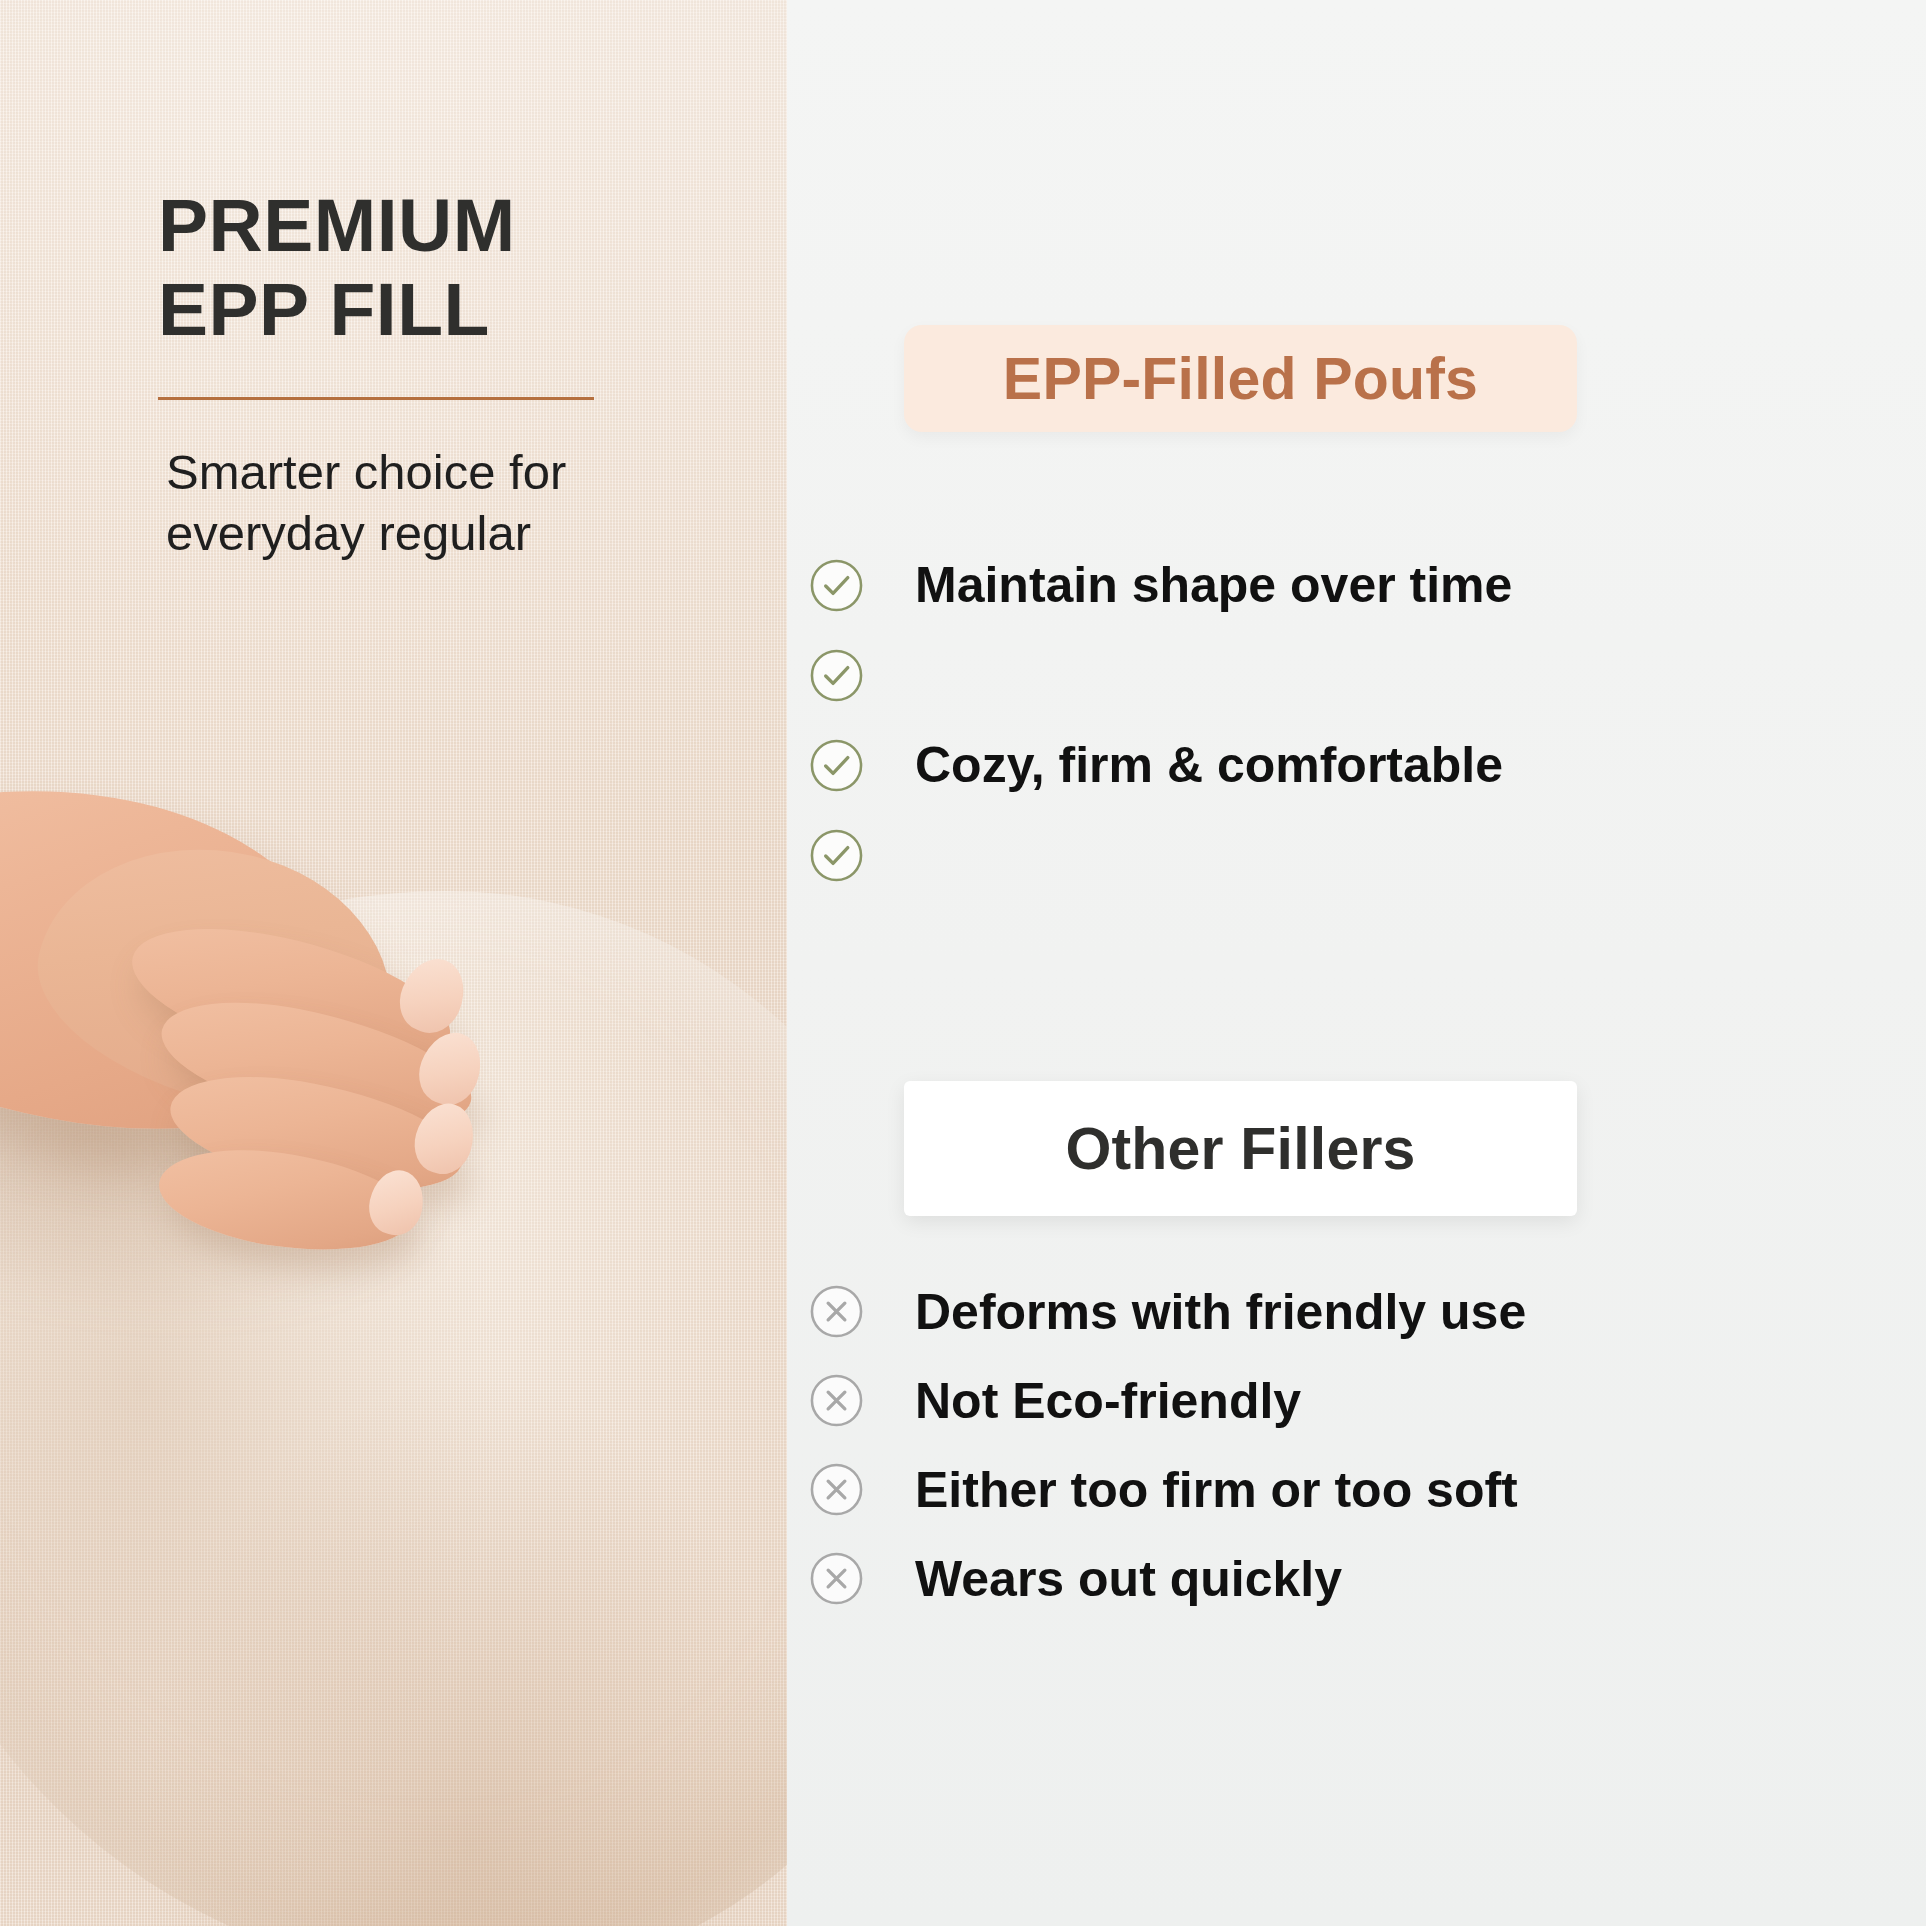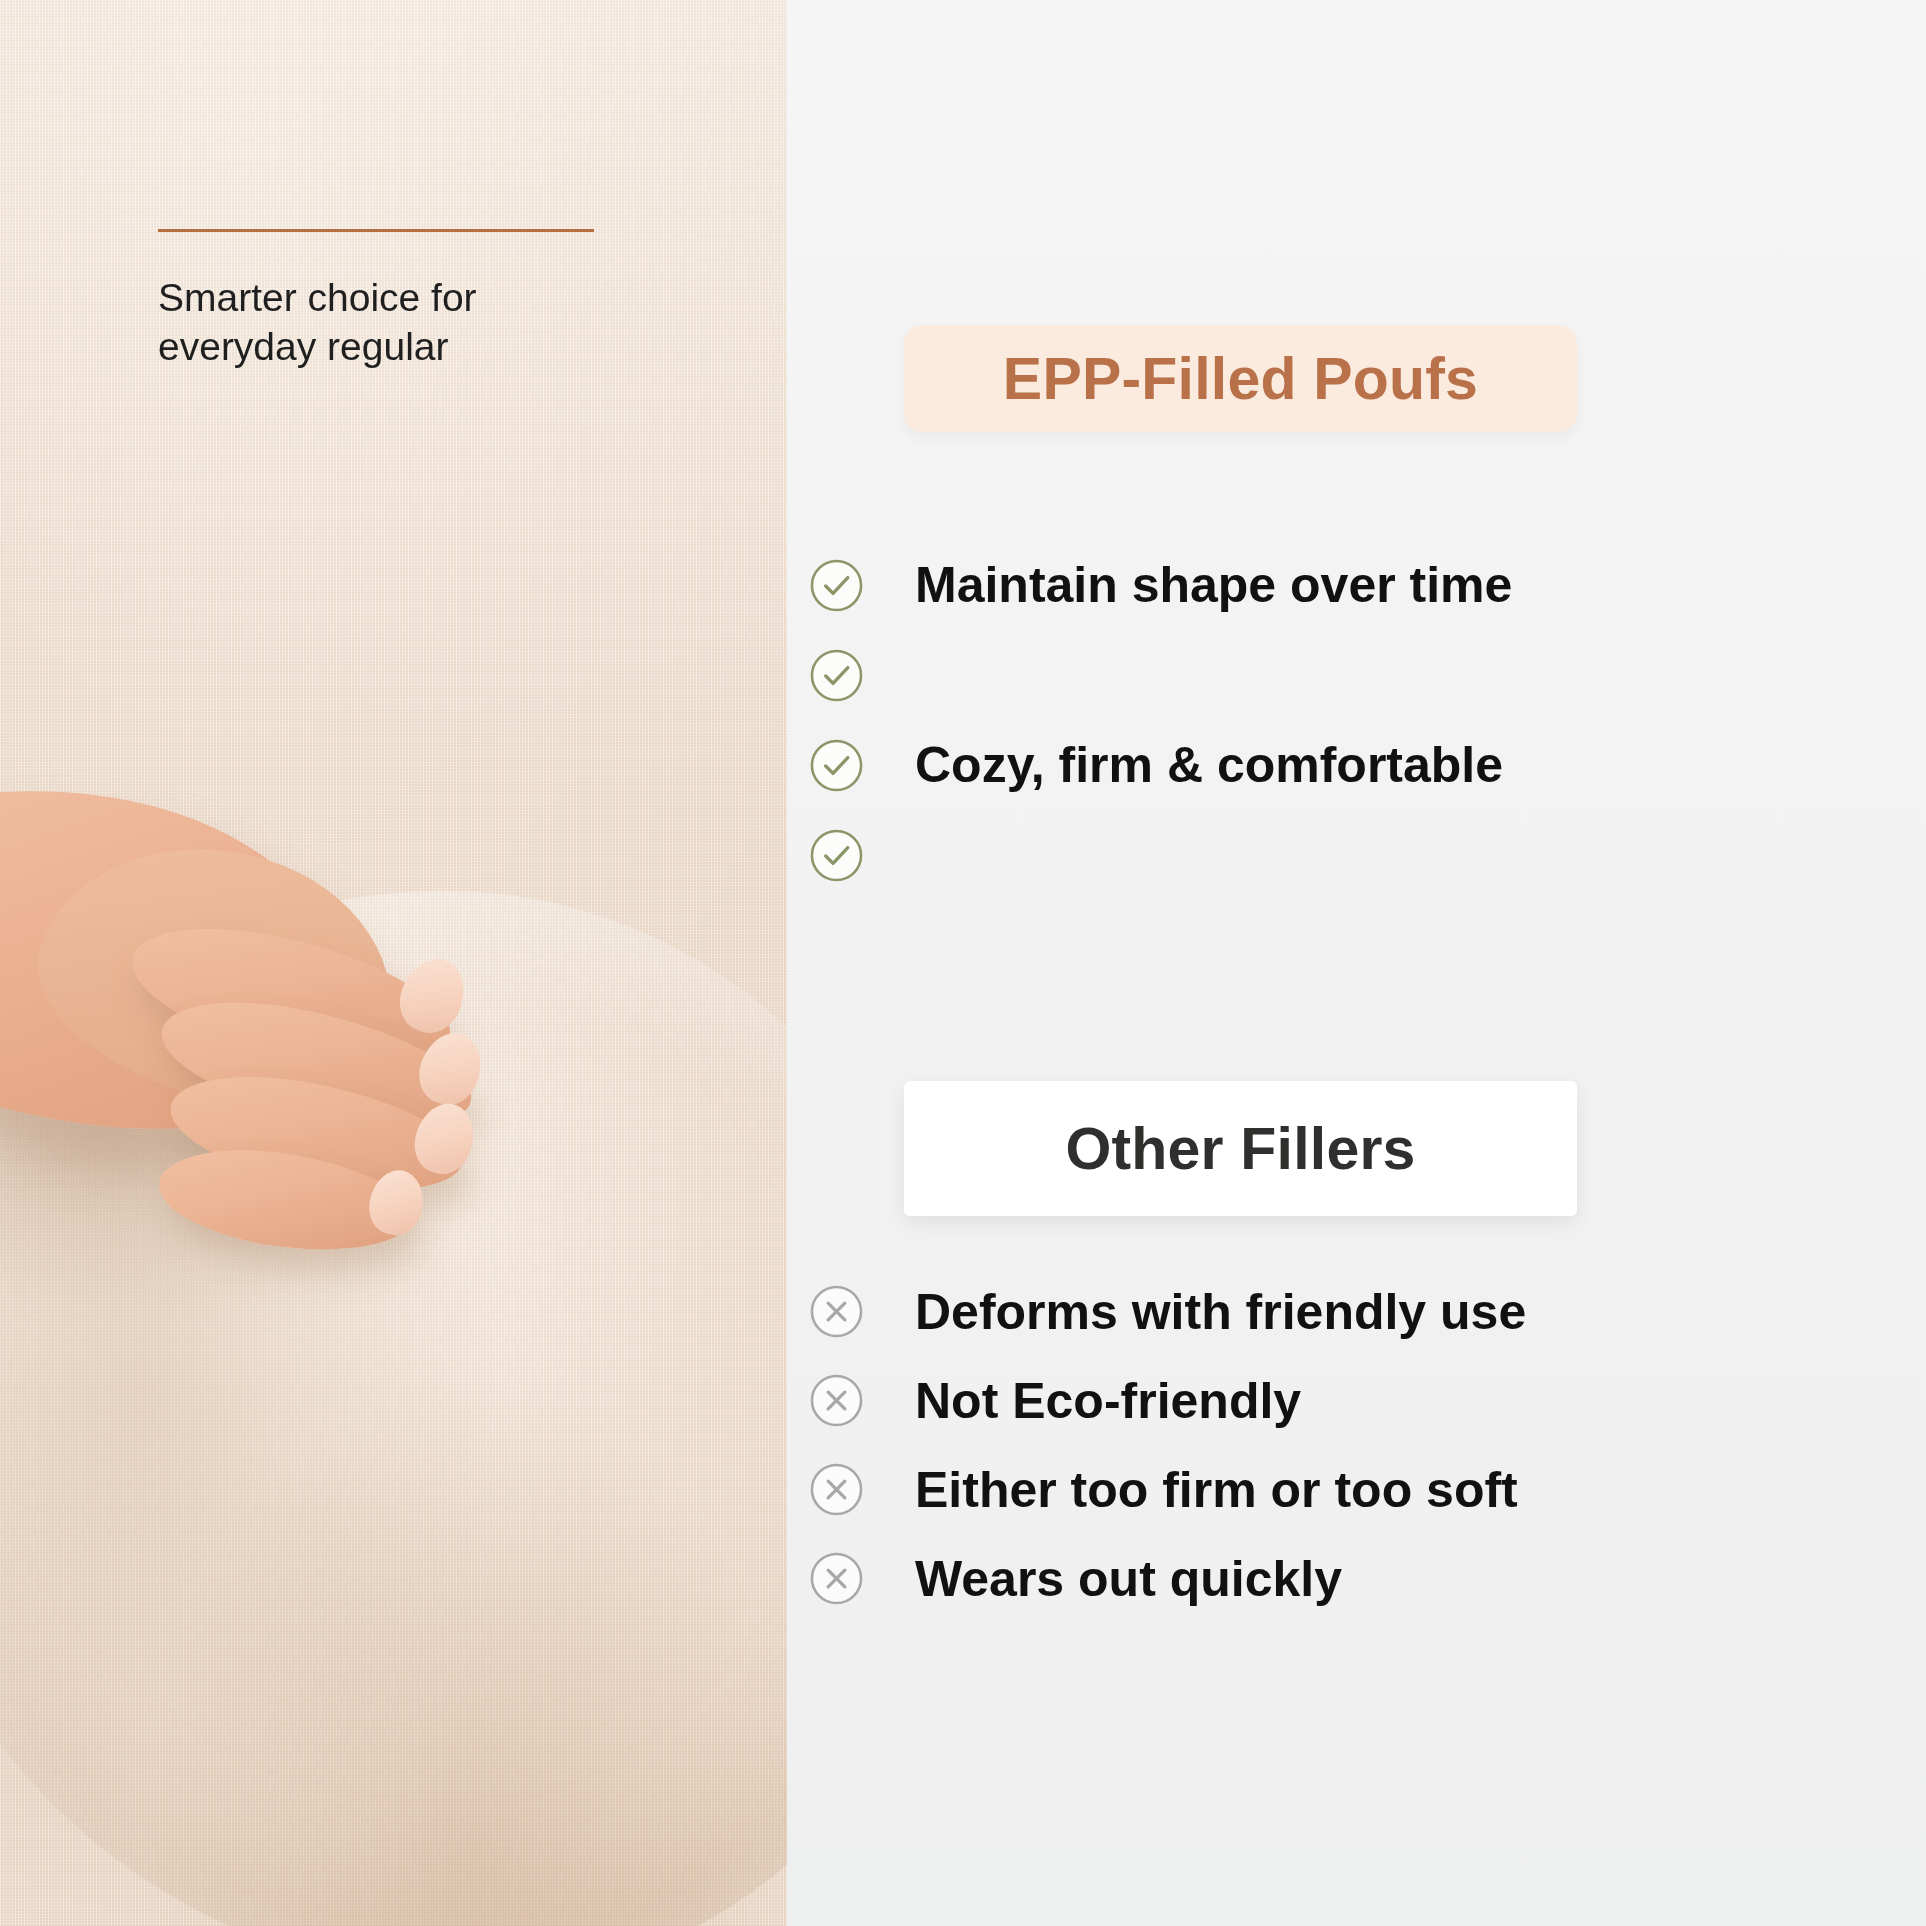--- a/index.html
+++ b/index.html
@@ -92,21 +92,21 @@
   
   .headline-block{position:absolute;left:158px;top:183px;width:554px;}
   .headline{
     font-size:75px;line-height:1.12;font-weight:bold;color:#2f2f2d;
     letter-spacing:0.5px;margin:0;
   }
   .rule{
     width:436px;height:3px;background:#b5703f;margin:46px 0 42px 0;border:0;
   }
   .subhead{
-    font-size:39px;line-height:1.25;color:#1f1f1f;font-weight:400;margin:0;
+    font-size:49px;line-height:1.25;color:#1f1f1f;font-weight:400;margin:0;padding-left:8px;
   }
 
   
   .right-panel{
     position:relative;flex:1 1 auto;height:1927px;
     background:linear-gradient(180deg,#f4f5f4 0%,#f1f2f1 50%,#eef0ef 100%);
     overflow:hidden;
   }
   .panel-inner{position:absolute;left:0;top:0;right:0;bottom:0;padding-left:44px;}
 
@@ -168,20 +168,24 @@
       <div class="finger f2"></div>
       <div class="finger f3"></div>
       <div class="finger f4"></div>
       <div class="nail n1"></div>
       <div class="nail n2"></div>
       <div class="nail n3"></div>
       <div class="nail n4"></div>
     </div>
 
     <div class="headline-block">
+      <h1 class="headline">
+        <span>PREMIUM</span><br>
+        <span>EPP FILL</span>
+      </h1>
       <hr class="rule">
       <p class="subhead">
         <span>Smarter choice for</span><br>
         <span>everyday regular</span>
       </p>
     </div>
   </div>
 
   <div class="right-panel">
     <div class="panel-inner">

